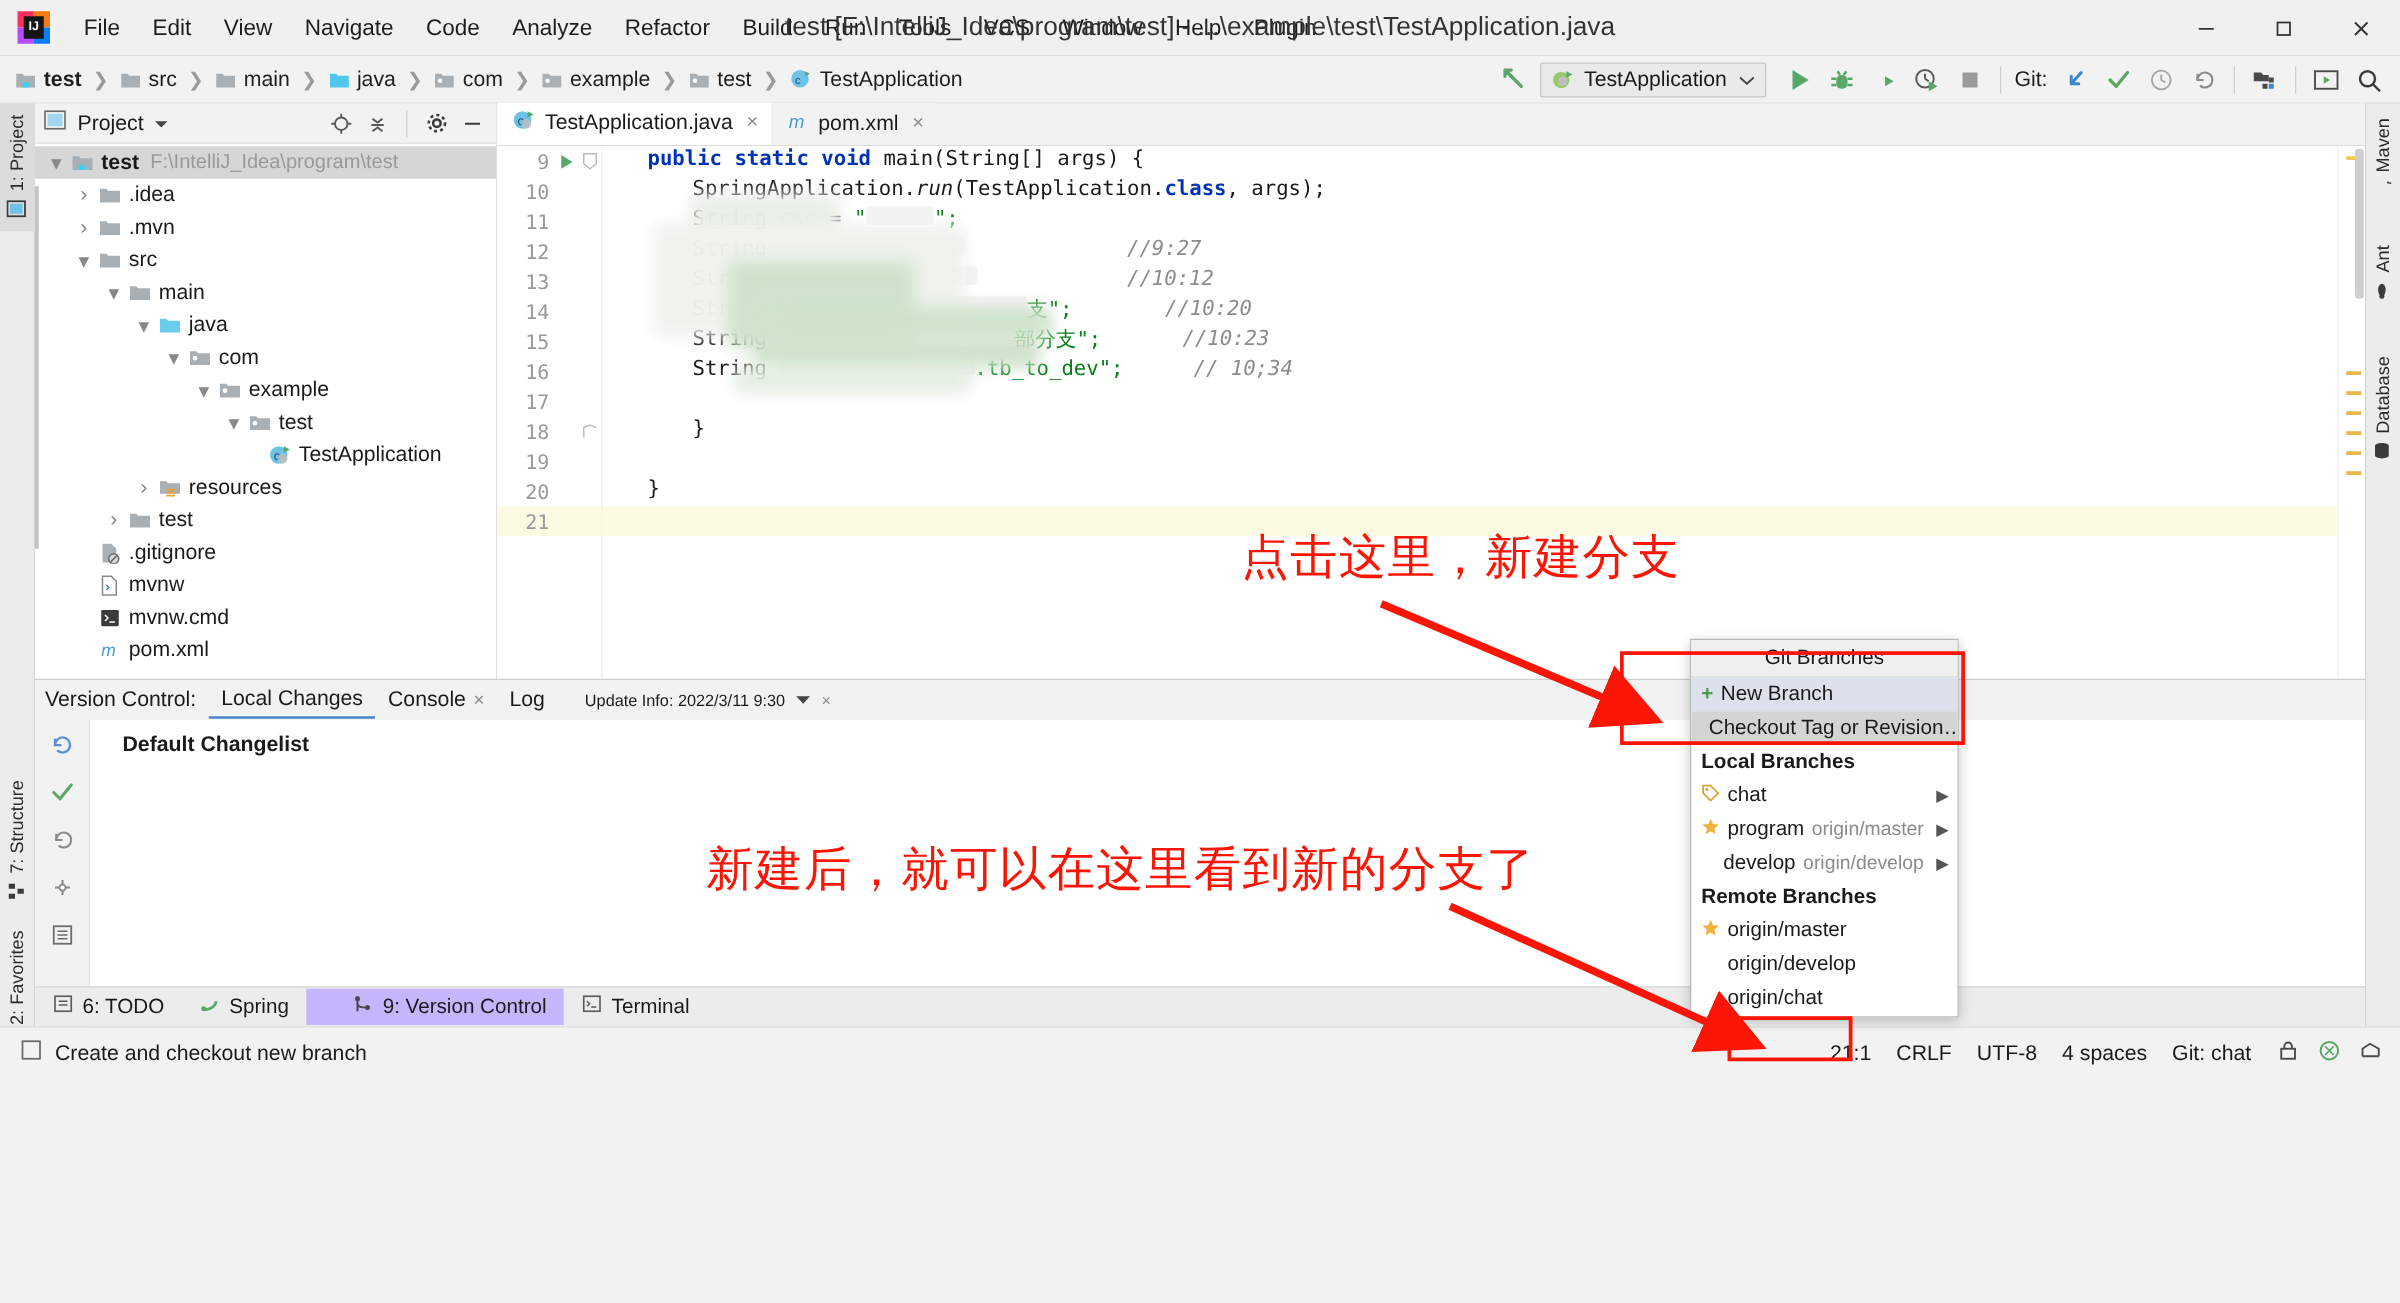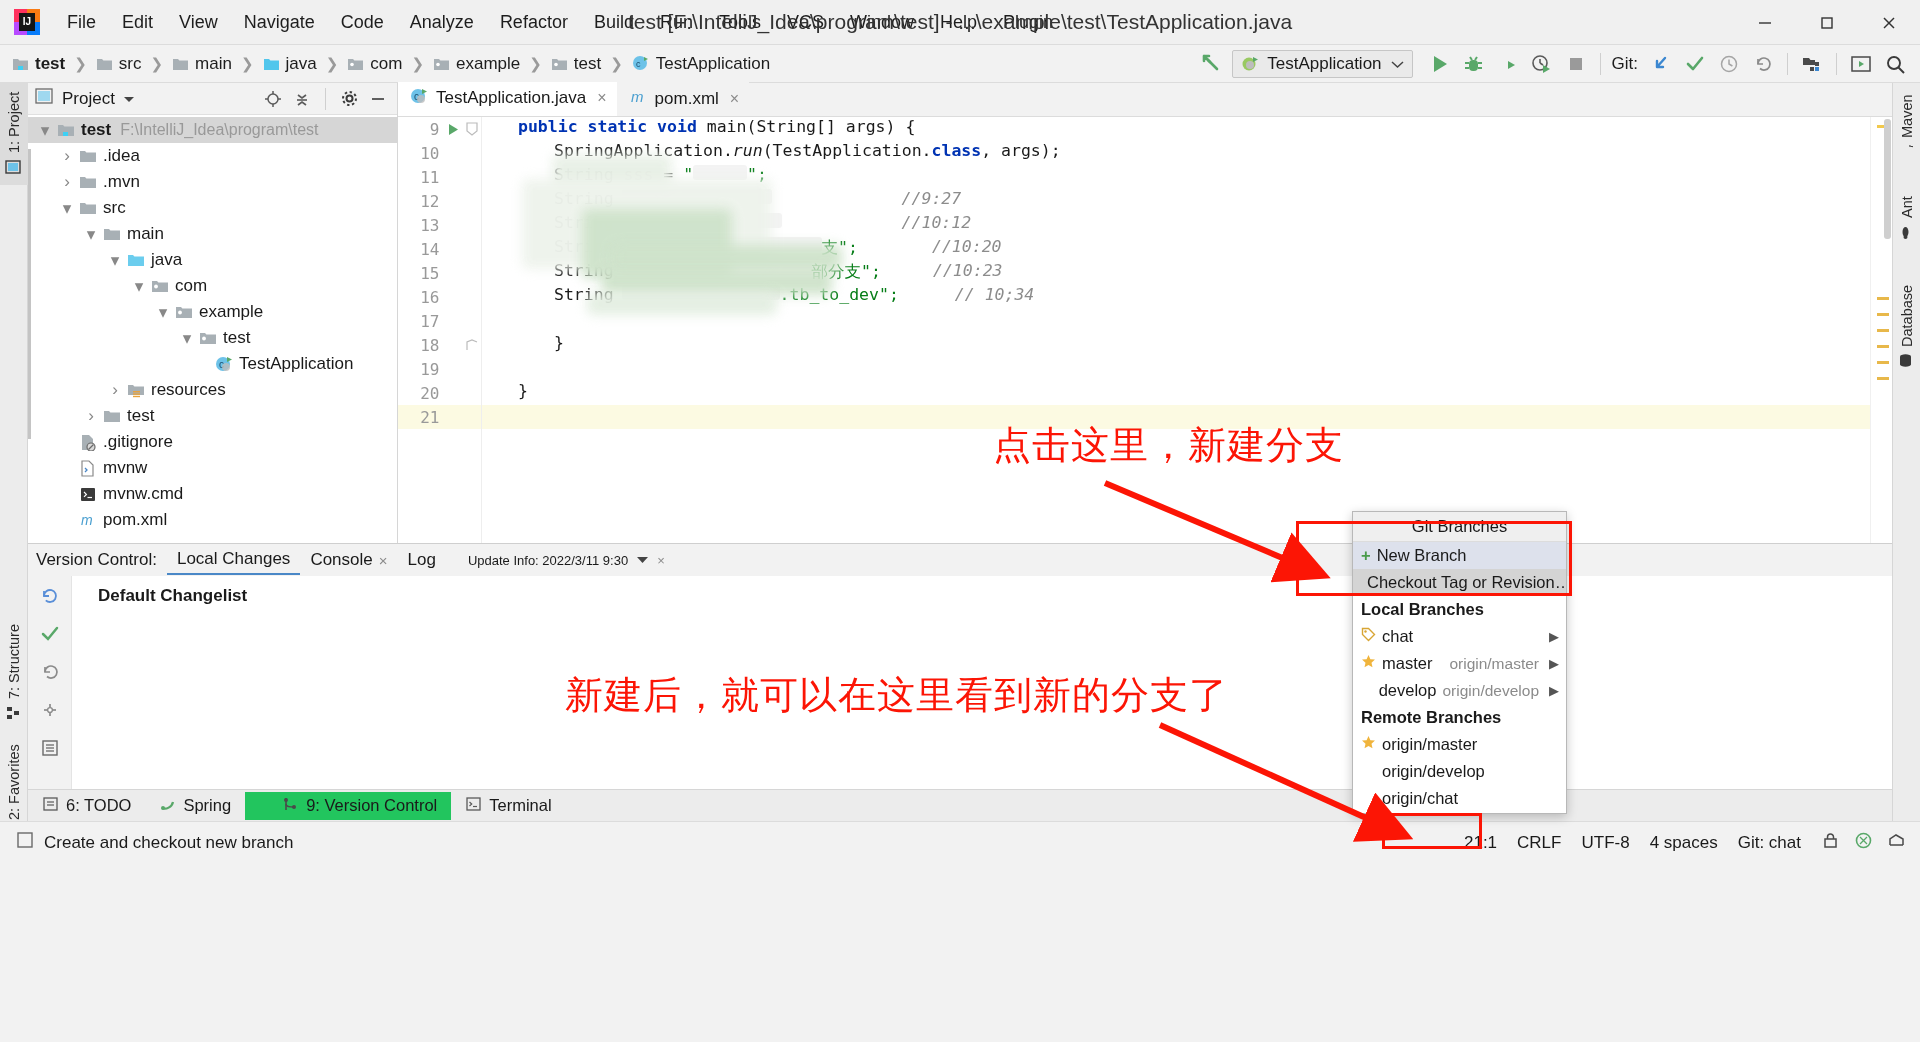--- a/index.html
+++ b/index.html
@@ -218,21 +218,21 @@
   .rb2 { left:1382px; top:813px; width:100px; height:36px; }
   svg.arrow { position:absolute; z-index:42; overflow:visible; }
 
   
   .bottombar {
     position:absolute; left:28px; top:789px; width:1864px; height:32px;
     background:#ececec; display:flex; align-items:center; gap:0px;
     border-top:1px solid #d6d6d6;
   }
   .btab { display:flex; align-items:center; gap:7px; padding:4px 14px; font-size:16.5px; }
-  .btab.active { background:#22c55e;padding-left:37px; }
+  .btab.active { background:#c4b5fd;padding-left:37px; }
 
   
   .statusbar {
     position:absolute; left:0; top:821px; width:1920px; height:42px;
     background:#f2f2f2; display:flex; align-items:center;
     border-top:1px solid #dcdcdc; font-size:17px;
   }
   .sb-msg { margin-left:16px; display:flex; align-items:center; gap:10px; }
   .sb-right { margin-left:auto; display:flex; align-items:center; gap:20px; padding-right:14px; }
   .sb-item { white-space:nowrap; }
@@ -879,21 +879,21 @@
         <div class="cline" style="padding-left:72px;">
           <span class="id">String</span><span class="redact" style="width:150px;height:15px;margin-left:8px;"></span><span class="cmt" style="margin-left:130px;">//9:27</span>
         </div>
         <div class="cline" style="padding-left:72px;">
           <span class="id">String</span><span class="redact" style="width:160px;height:15px;margin-left:8px;"></span><span class="cmt" style="margin-left:120px;">//10:12</span>
         </div>
         <div class="cline" style="padding-left:72px;">
           <span class="id">String</span><span class="redact" style="width:200px;height:15px;margin-left:8px;"></span><span class="str">支";</span><span class="cmt" style="margin-left:74px;">//10:20</span>
         </div>
         <div class="cline" style="padding-left:72px;">
-          <span class="id">String</span><span class="redact" style="width:190px;height:15px;margin-left:8px;"></span><span class="str">部分支";</span><span class="cmt" style="margin-left:52px;">//10:23</span>
+          <span class="id">String</span><span class="redact" style="width:190px;height:15px;margin-left:8px;"></span><span class="str">部分支";</span><span class="cmt" style="margin-left:65px;">//10:23</span>
         </div>
         <div class="cline" style="padding-left:72px;">
           <span class="id">String</span><span class="redact" style="width:158px;height:15px;margin-left:8px;"></span><span class="str">.tb_to_dev";</span><span class="cmt" style="margin-left:56px;">// 10;34</span>
         </div>
         <div class="cline"></div>
         <div class="cline" style="padding-left:72px;">
           <span class="id">}</span>
         </div>
         <div class="cline"></div>
         <div class="cline" style="padding-left:36px;">
@@ -1011,21 +1011,21 @@
       </span>
       <span>chat</span>
       <span class="gp-arrow">▶</span>
     </div>
     <div class="gp-row">
       <span>
         <svg width="15" height="15" viewBox="0 0 15 15">
             <path d="M7.5 1l1.9 4.2 4.6.4-3.5 3.1 1 4.6-4-2.4-4 2.4 1-4.6L1 5.6l4.6-.4z" fill="#f0b43c"></path>
           </svg>
       </span>
-      <span>master</span>
+      <span>program</span>
       <span class="gp-remote">origin/master</span>
       <span class="gp-arrow" style="margin-left:0">▶</span>
     </div>
     <div class="gp-row">
       <span style="width:15px;"></span>
       <span>develop</span>
       <span class="gp-remote">origin/develop</span>
       <span class="gp-arrow" style="margin-left:0">▶</span>
     </div>
 

